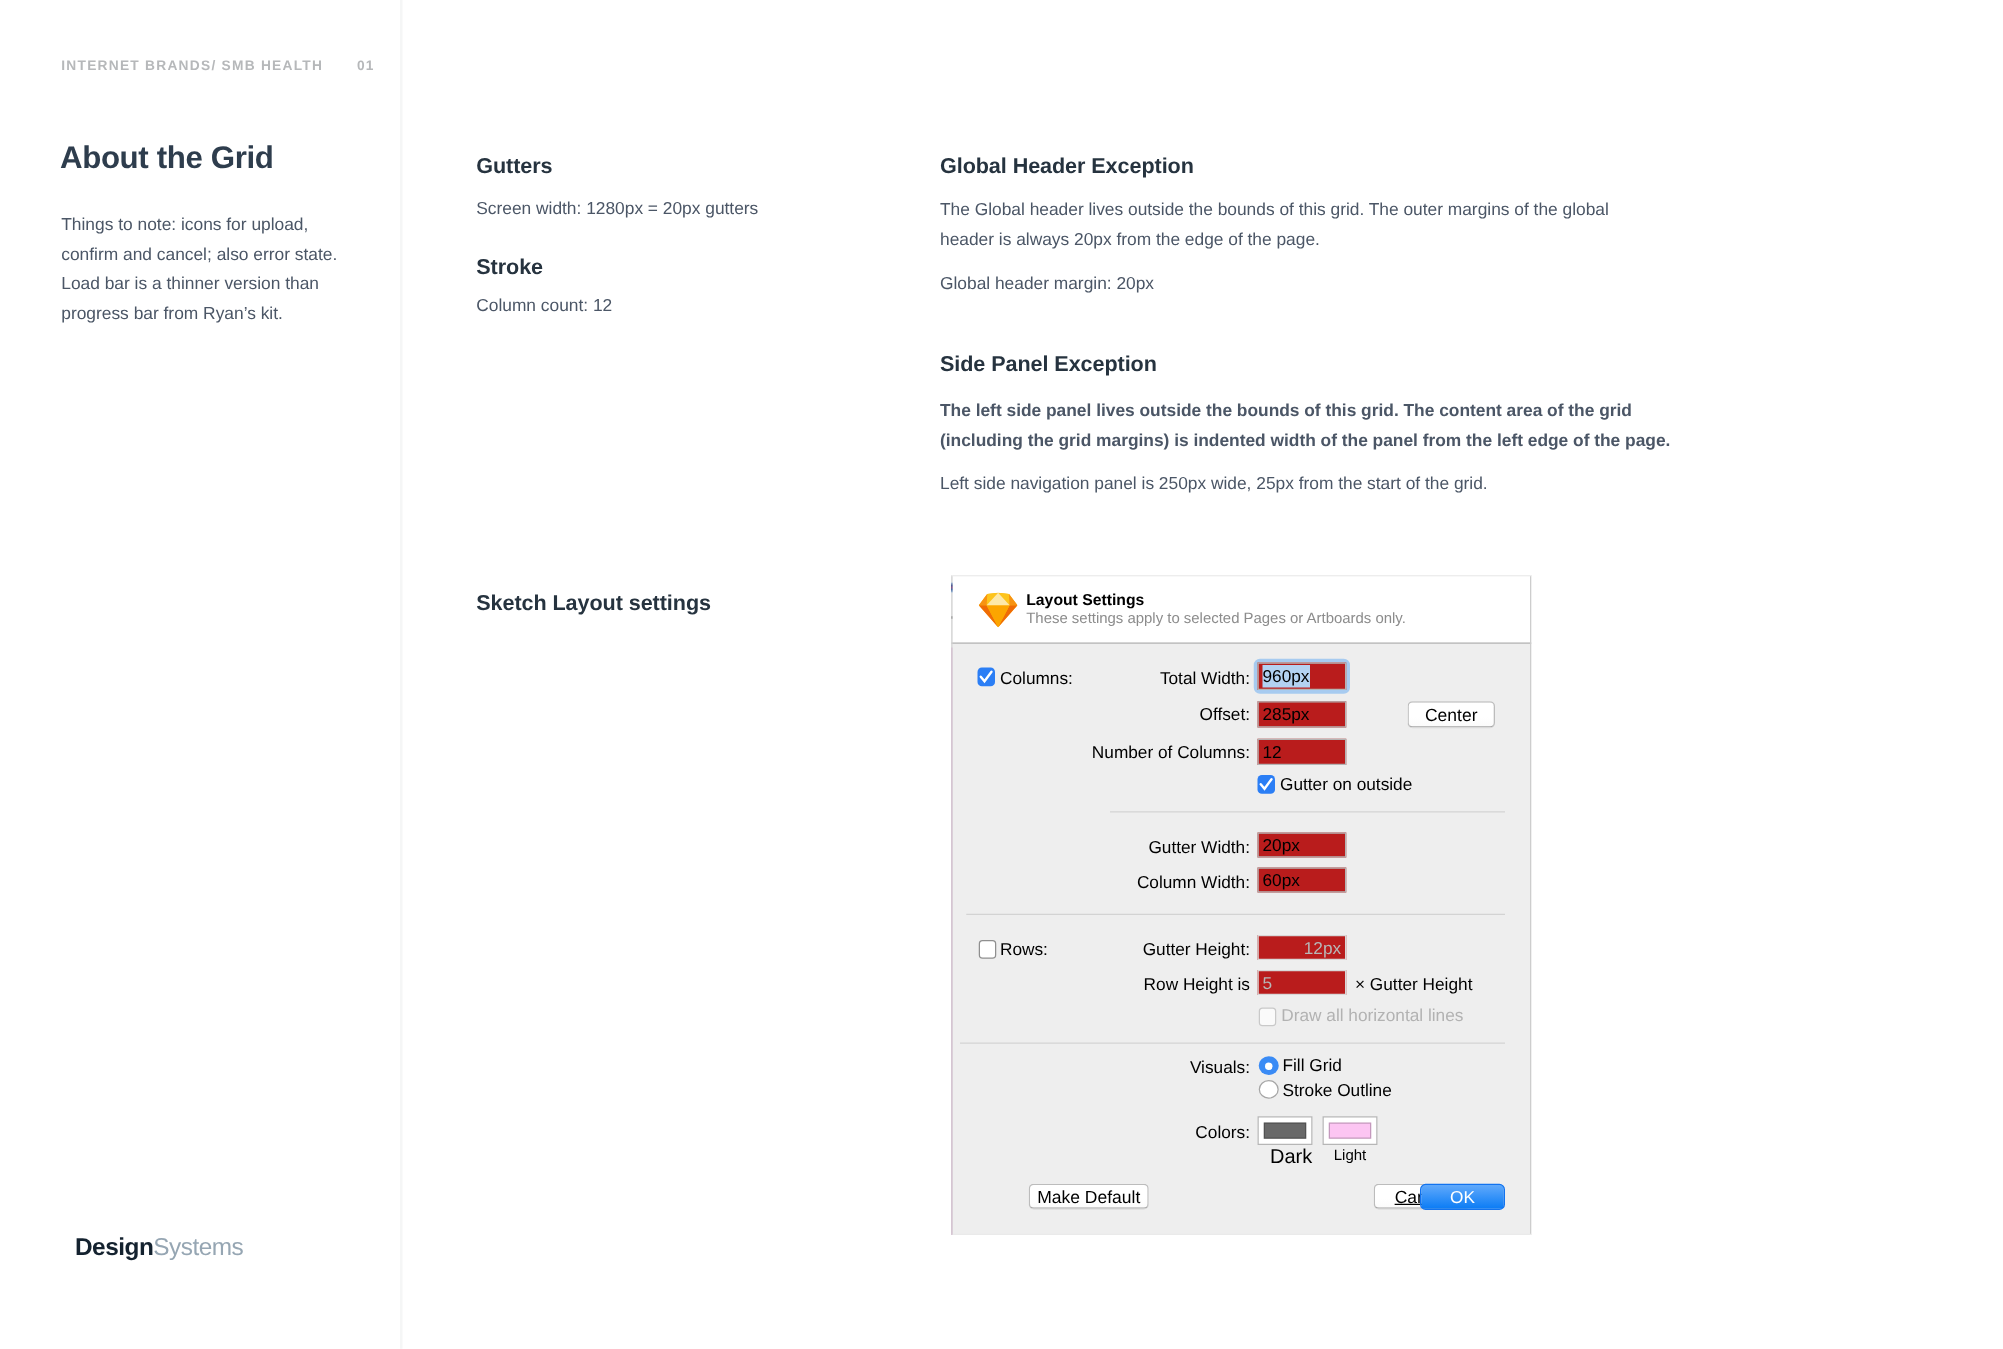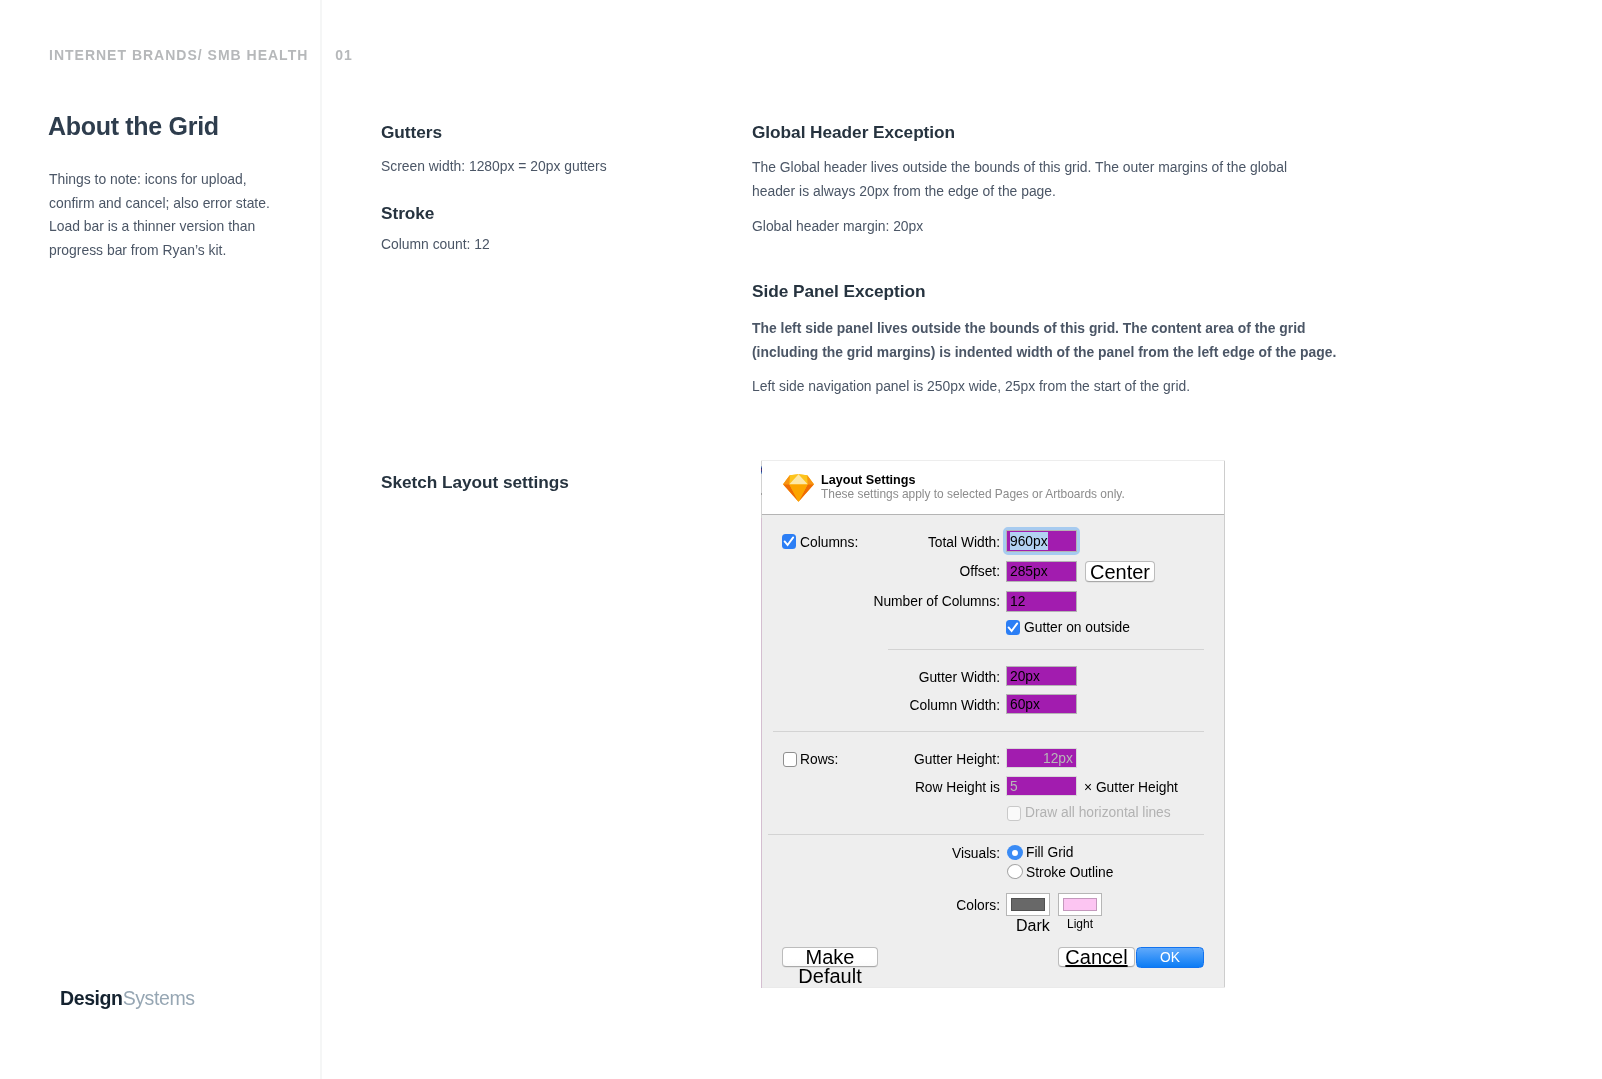--- a/index.html
+++ b/index.html
@@ -9,21 +9,21 @@
     background:#ffffff;
     font-family:"Liberation Sans", sans-serif;
     -webkit-font-smoothing:antialiased;
     overflow:hidden;
   }
   .page{position:relative;width:1602px;height:1079px;}
 
   .vdivider{position:absolute;left:320px;top:0;width:2px;height:1079px;background:#f5f6f6;}
 
   
-  .kicker{position:absolute;left:49px;top:47px;font-size:14px;letter-spacing:1.0px;
+  .kicker{position:absolute;left:49px;top:47px;font-size:11px;letter-spacing:1.0px;
           color:#b6b8ba;font-weight:700;white-space:nowrap;}
   .kicker .num{margin-left:27px;letter-spacing:1.0px;}
   .page-title{position:absolute;left:48px;top:112px;font-size:25px;font-weight:700;
           color:#2e3d4d;letter-spacing:-0.3px;white-space:nowrap;}
   .sidenote{position:absolute;left:49px;top:168px;width:240px;font-size:13.9px;
           line-height:23.5px;color:#4b5666;}
   .brand{position:absolute;left:60px;top:987px;font-size:19.5px;font-weight:700;color:#14222f;letter-spacing:-0.4px;}
   .brand .light{color:#96a6b3;font-weight:400;}
 
   
@@ -44,30 +44,30 @@
   .dlg-dot{position:absolute;left:0;top:33px;width:1px;height:2px;background:#9b9b9b;}
   .dlg-head{position:absolute;left:1px;top:1px;width:462px;height:53px;background:#ffffff;}
   .dlg-head-rule{position:absolute;left:0;top:54px;width:464px;height:1px;background:#b4b4b4;}
   .dlg-title{position:absolute;left:821px;top:473px;font-family:"Liberation Sans",sans-serif;font-size:12.6px;font-weight:700;color:#000;letter-spacing:0px;}
   .dlg-sub{position:absolute;left:821px;top:487px;font-family:"Liberation Sans",sans-serif;font-size:11.95px;color:#8c8c8c;letter-spacing:0px;}
   .sk-logo{position:absolute;left:783px;top:474px;width:31px;height:28px;}
 
   
   .f-label{position:absolute;font-family:"Liberation Sans",sans-serif;font-size:13.8px;color:#000;text-align:right;white-space:nowrap;letter-spacing:0px;}
   .f-label-l{position:absolute;font-family:"Liberation Sans",sans-serif;font-size:13.8px;color:#000;white-space:nowrap;letter-spacing:0px;}
-  .f-input{position:absolute;box-sizing:border-box;background:#a21caf;border:1px solid #b4b4b4;
+  .f-input{position:absolute;box-sizing:border-box;background:#b91c1c;border:1px solid #b4b4b4;
            font-family:"Liberation Sans",sans-serif;font-size:13.8px;color:#000;padding:0 0 0 3px;line-height:19px;letter-spacing:0px;}
   .f-input.dis{color:#b7b7b7;border-color:#d8d8d8;}
   .f-ring{position:absolute;box-sizing:border-box;border:3px solid #a7cbf0;border-radius:5px;}
   .sel{background:#b3d2f2;padding:1.5px 0 1.5px 0;}
   .f-btn{position:absolute;box-sizing:border-box;background:linear-gradient(#ffffff 0%,#ffffff 60%,#fbfbfb 100%);
          border:1px solid #bcbcbc;border-bottom-color:#a8a8a8;border-radius:4px;
          box-shadow:0 0.5px 0.5px rgba(0,0,0,0.10);
-         font-family:"Liberation Sans",sans-serif;font-size:20px;color:#000;
-         text-align:center;letter-spacing:0px;}
+         font-family:"Liberation Sans",sans-serif;font-size:14px;color:#000;
+         text-align:center;letter-spacing:0px;margin-left:41px;}
   .hr{position:absolute;height:1px;background:#d3d3d3;}
   .cbx{position:absolute;box-sizing:border-box;width:14px;height:15px;border-radius:3.5px;}
   .cbx.on{background:#2b7ef5;}
   .cbx.off{background:#fff;border:1px solid #8f8f8f;border-radius:3px;}
   .cbx.dis{background:#fafafa;border:1px solid #c9c9c9;border-radius:3px;}
   .rad{position:absolute;box-sizing:border-box;width:16px;height:15px;border-radius:50%;}
   .rad.on{background:#3a8bf5;}
   .rad.off{background:#fff;border:1px solid #a6a6a6;}
   .rad.on::after{content:"";position:absolute;left:5px;top:4.5px;width:6px;height:6px;
                  border-radius:50%;background:#fff;}

